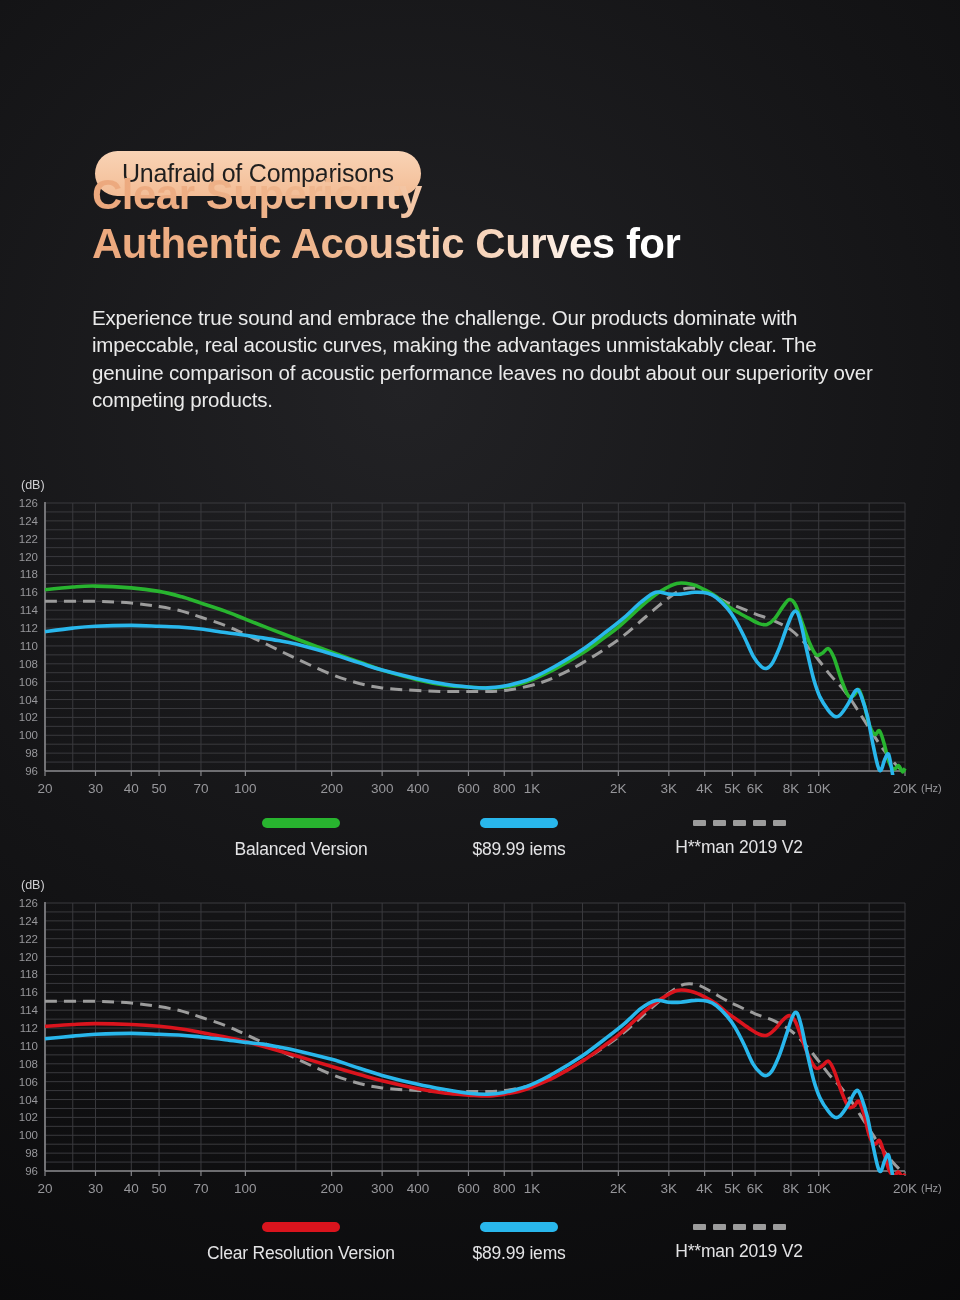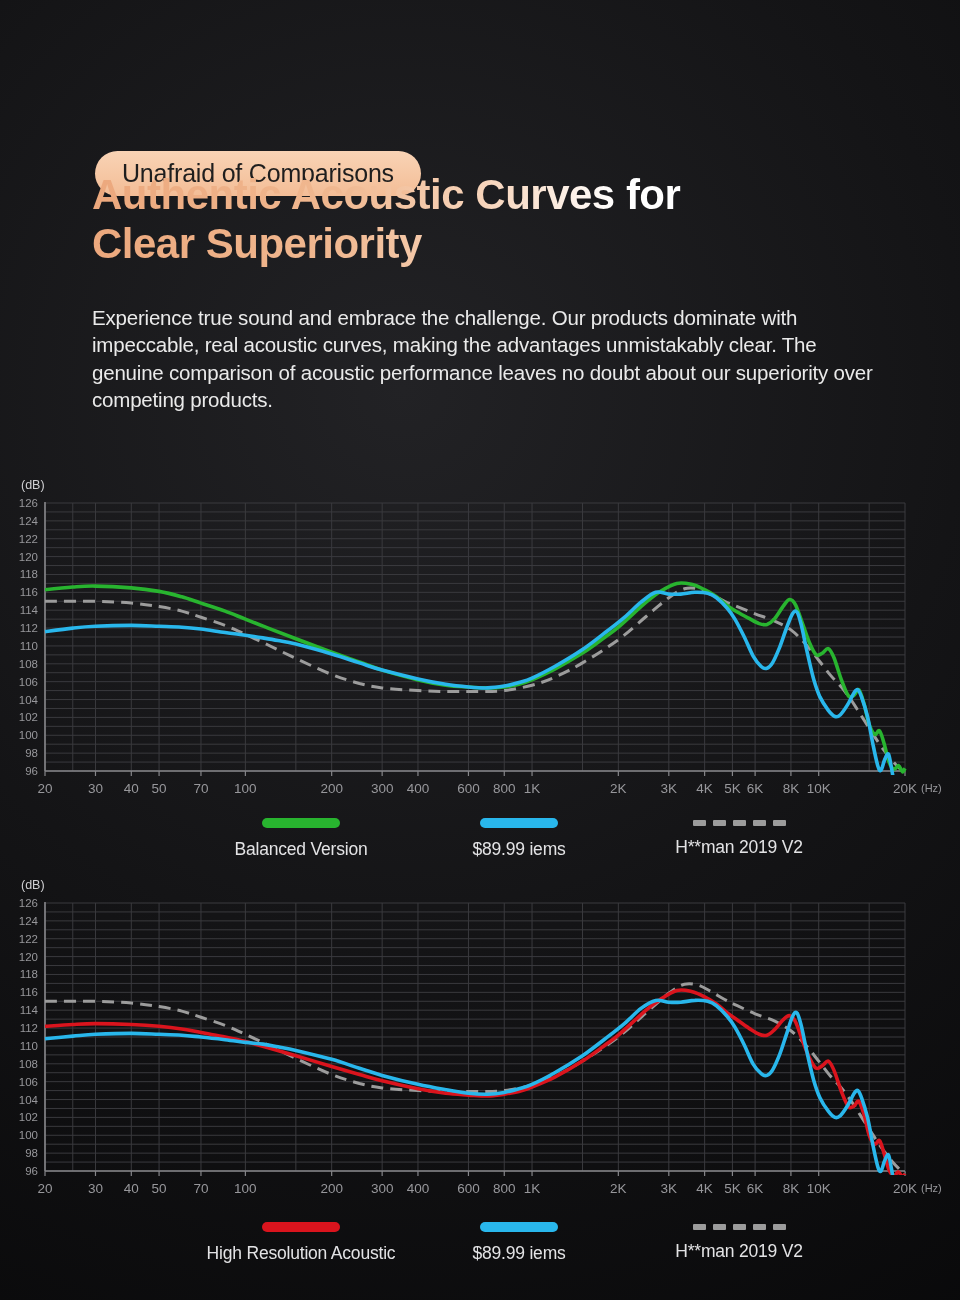--- a/index.html
+++ b/index.html
@@ -27,22 +27,22 @@
   .legend-label{display:block;margin-top:11px;font-size:17.5px;color:#e3e3e5;letter-spacing:-0.2px;}
   svg text{font-family:"Liberation Sans",sans-serif;}
 </style>
 </head>
 <body>
 
 <div class="page">
   <div class="badge">Unafraid of Comparisons</div>
 
   <h1 class="title">
+      <span style="display:block">Clear Superiority</span>
       <span style="display:block">Authentic Acoustic Curves for</span>
-      <span style="display:block">Clear Superiority</span>
     </h1>
 
   <p class="intro">Experience true sound and embrace the challenge. Our products dominate with impeccable, real acoustic curves, making the advantages unmistakably clear. The genuine comparison of acoustic performance leaves no doubt about our superiority over competing products.</p>
 
   <div class="chart c1"><svg width="960" height="336" viewBox="0 0 960 336">
         <g>
           <line x1="45" x2="905" y1="299" y2="299" stroke="#3a3a3e" stroke-width="1"></line>
           <line x1="45" x2="905" y1="290.06666666666666" y2="290.06666666666666" stroke="#3a3a3e" stroke-width="1"></line>
           <line x1="45" x2="905" y1="281.1333333333333" y2="281.1333333333333" stroke="#3a3a3e" stroke-width="1"></line>
           <line x1="45" x2="905" y1="272.2" y2="272.2" stroke="#3a3a3e" stroke-width="1"></line>
@@ -319,21 +319,21 @@
         </clipPath>
         <g clip-path="url(#clip1)" fill="none" stroke-linejoin="round">
           <path d="M45.0 129.3C53.4 129.3 81.1 129.0 95.5 129.3C109.9 129.6 120.7 130.2 131.3 131.1C141.9 131.9 150.7 133.3 159.1 134.6C167.5 136.0 174.8 137.3 181.8 139.1C188.8 140.9 193.7 143.0 201.0 145.3C208.2 147.7 217.7 150.6 225.1 153.4C232.5 156.2 238.2 159.0 245.4 162.3C252.5 165.6 259.7 169.0 268.1 173.0C276.5 177.1 285.3 181.5 295.9 186.4C306.5 191.4 321.1 198.4 331.7 202.5C342.3 206.7 351.0 209.2 359.4 211.5C367.9 213.7 372.4 214.7 382.1 215.9C391.9 217.1 407.4 218.0 418.0 218.6C428.6 219.2 437.3 219.3 445.7 219.5C454.2 219.6 461.5 219.5 468.4 219.5C475.4 219.5 481.7 219.6 487.6 219.5C493.6 219.3 496.9 219.6 504.3 218.6C511.7 217.6 523.6 215.6 532.0 213.2C540.5 210.9 546.3 208.3 554.7 204.3C563.1 200.3 571.9 195.7 582.5 189.1C593.1 182.6 607.7 173.0 618.3 165.0C628.9 157.0 637.7 148.2 646.1 140.9C654.5 133.6 662.4 126.0 668.8 121.2C675.2 116.5 679.5 113.6 684.4 112.3C689.3 111.0 693.9 112.0 698.2 113.2C702.6 114.4 706.3 117.1 710.7 119.4C715.1 121.8 720.3 125.1 724.7 127.5C729.1 129.9 732.2 131.4 737.3 133.7C742.4 136.1 748.9 139.2 755.1 141.8C761.3 144.3 768.3 146.1 774.3 148.9C780.3 151.7 785.7 154.7 790.9 158.7C796.1 162.8 801.0 168.0 805.6 173.0C810.2 178.1 814.5 183.9 818.7 189.1C822.9 194.3 826.8 199.8 830.6 204.3C834.4 208.8 837.9 211.8 841.4 215.9C844.9 220.1 848.2 224.7 851.4 229.3C854.6 233.9 857.6 239.0 860.6 243.6C863.6 248.2 866.4 252.7 869.2 257.0C872.0 261.3 874.6 265.6 877.2 269.5C879.8 273.4 882.3 277.0 884.8 280.2C887.2 283.5 889.6 286.5 891.9 289.2C894.2 291.9 896.4 294.2 898.6 296.3C900.8 298.4 903.9 300.8 905.0 301.7" stroke="#9c9c9c" stroke-width="3" stroke-dasharray="12 7"></path>
           <path d="M45.0 154.3C49.6 154.0 64.4 152.9 72.8 152.5C81.2 152.0 85.7 151.6 95.5 151.6C105.2 151.6 120.7 152.0 131.3 152.5C141.9 152.9 150.7 153.5 159.1 154.3C167.5 155.0 174.8 155.9 181.8 157.0C188.8 158.0 193.7 159.2 201.0 160.5C208.2 161.9 217.7 163.5 225.1 165.0C232.5 166.5 238.2 167.7 245.4 169.5C252.5 171.3 259.7 173.3 268.1 175.7C276.5 178.1 285.3 180.6 295.9 183.8C306.5 186.9 321.1 191.4 331.7 194.5C342.3 197.6 351.0 200.1 359.4 202.5C367.9 204.9 372.4 206.4 382.1 208.8C391.9 211.2 407.4 214.7 418.0 216.8C428.6 218.9 437.3 220.2 445.7 221.3C454.2 222.3 461.5 222.6 468.4 223.1C475.4 223.5 481.7 224.1 487.6 224.0C493.6 223.8 499.0 222.9 504.3 222.2C509.5 221.4 514.3 220.7 518.9 219.5C523.6 218.3 526.1 217.4 532.0 215.0C538.0 212.6 546.3 209.5 554.7 205.2C563.1 200.9 574.1 194.5 582.5 189.1C590.9 183.8 599.2 177.4 605.2 173.0C611.2 168.7 611.5 169.0 618.3 163.2C625.1 157.4 639.1 144.2 646.1 138.2C653.1 132.2 655.1 130.8 660.2 127.5C665.3 124.2 671.6 119.9 676.8 118.5C682.1 117.2 686.9 118.4 691.5 119.4C696.1 120.5 700.5 122.7 704.6 124.8C708.8 126.9 712.7 129.3 716.5 131.9C720.3 134.6 723.9 138.2 727.3 140.9C730.8 143.6 733.7 145.5 737.3 148.0C740.9 150.6 745.1 153.7 748.7 156.1C752.4 158.4 756.1 161.1 759.2 162.3C762.2 163.5 764.5 164.0 767.0 163.2C769.5 162.5 771.6 160.4 774.3 157.9C777.0 155.3 780.4 150.4 782.9 148.0C785.4 145.6 787.3 143.3 789.4 143.6C791.5 143.9 793.3 145.5 795.5 149.8C797.7 154.1 800.4 163.4 802.8 169.5C805.2 175.6 807.4 182.0 809.7 186.4C811.9 190.9 814.1 195.1 816.2 196.3C818.3 197.5 820.4 194.8 822.4 193.6C824.4 192.4 826.4 188.4 828.3 189.1C830.2 189.9 831.7 193.0 833.9 198.1C836.1 203.1 839.0 213.4 841.4 219.5C843.8 225.6 846.3 232.3 848.5 234.7C850.6 237.1 852.5 234.7 854.2 233.8C855.9 232.9 857.2 227.8 858.8 229.3C860.5 230.8 862.4 237.1 864.1 242.7C865.8 248.4 867.4 258.4 869.2 263.3C871.0 268.2 873.1 271.3 874.9 272.2C876.6 273.1 878.0 267.1 879.5 268.6C881.1 270.1 882.4 276.2 884.0 281.1C885.6 286.0 887.4 294.4 889.1 298.1C890.7 301.8 892.4 303.2 893.9 303.5C895.5 303.8 897.2 299.6 898.6 299.9C900.0 300.2 901.4 305.0 902.5 305.3C903.5 305.6 904.6 302.3 905.0 301.7" stroke="#da141d" stroke-width="3.6"></path>
           <path d="M45.0 166.8C49.6 166.3 64.4 164.9 72.8 164.1C81.2 163.4 85.7 162.8 95.5 162.3C105.2 161.9 120.7 161.4 131.3 161.4C141.9 161.4 150.7 162.0 159.1 162.3C167.5 162.6 174.8 162.8 181.8 163.2C188.8 163.7 193.7 164.3 201.0 165.0C208.2 165.7 217.7 166.8 225.1 167.7C232.5 168.6 239.1 169.6 245.4 170.4C251.6 171.1 257.3 171.4 262.8 172.1C268.2 172.9 272.5 173.8 278.0 174.8C283.5 175.9 286.9 176.3 295.9 178.4C304.8 180.5 321.1 184.4 331.7 187.3C342.3 190.3 351.0 193.6 359.4 196.3C367.9 198.9 372.4 200.7 382.1 203.4C391.9 206.1 407.4 210.0 418.0 212.3C428.6 214.7 437.3 216.2 445.7 217.7C454.2 219.2 461.5 220.5 468.4 221.3C475.4 222.0 481.7 222.3 487.6 222.2C493.6 222.0 499.0 221.3 504.3 220.4C509.5 219.5 514.3 218.2 518.9 216.8C523.6 215.5 526.1 215.0 532.0 212.3C538.0 209.7 546.3 205.5 554.7 200.7C563.1 196.0 574.1 189.4 582.5 183.8C590.9 178.1 598.2 172.1 605.2 166.8C612.2 161.4 618.4 156.7 624.4 151.6C630.4 146.5 635.8 140.3 641.0 136.4C646.2 132.5 651.1 129.4 655.7 128.4C660.3 127.3 664.6 129.9 668.8 130.2C673.0 130.5 676.3 130.5 680.7 130.2C685.0 129.9 690.4 128.5 694.9 128.4C699.4 128.2 704.1 128.4 707.7 129.3C711.3 130.2 713.2 131.2 716.5 133.7C719.8 136.3 724.3 140.9 727.3 144.5C730.4 148.0 732.1 150.4 734.9 155.2C737.7 159.9 741.3 166.9 744.3 173.0C747.3 179.1 750.2 187.0 753.0 191.8C755.8 196.6 758.9 199.7 761.2 201.6C763.5 203.6 765.1 204.0 767.0 203.4C768.9 202.8 770.4 201.5 772.5 198.1C774.6 194.6 777.2 188.7 779.5 182.9C781.8 177.1 784.0 169.6 786.2 163.2C788.3 156.8 790.7 148.2 792.5 144.5C794.3 140.7 795.5 139.2 797.0 140.9C798.5 142.5 799.7 147.7 801.4 154.3C803.0 160.8 804.9 171.3 807.0 180.2C809.0 189.1 811.5 200.3 813.6 207.9C815.8 215.5 817.5 220.5 819.9 225.7C822.4 231.0 825.8 235.9 828.3 239.1C830.8 242.4 833.0 244.7 835.0 245.4C837.0 246.1 838.3 245.5 840.4 243.6C842.4 241.7 845.2 237.5 847.5 233.8C849.8 230.1 852.5 223.8 854.2 221.3C855.9 218.7 856.7 217.9 857.9 218.6C859.1 219.3 859.9 221.3 861.5 225.7C863.1 230.2 865.5 237.2 867.5 245.4C869.5 253.6 871.5 266.5 873.3 274.9C875.0 283.2 876.7 291.4 878.0 295.4C879.3 299.4 879.9 300.2 881.1 299.0C882.2 297.8 883.5 291.0 884.8 288.3C886.0 285.6 887.3 281.7 888.4 282.9C889.4 284.1 890.3 290.7 891.2 295.4C892.1 300.2 893.5 308.8 893.9 311.5" stroke="#29b7ec" stroke-width="3.6"></path>
         </g>
       </svg></div>
   <div class="legend l2">
       <div class="legend-item" style="left: 165px;">
         <div class="swatch-solid" style="background: rgb(218, 20, 29);"></div>
-        <span class="legend-label">High Resolution Acoustic</span>
+        <span class="legend-label">Clear Resolution Version</span>
       </div>
       <div class="legend-item" style="left: 383px;">
         <div class="swatch-solid" style="background: rgb(41, 183, 236);"></div>
         <span class="legend-label">$89.99 iems</span>
       </div>
       <div class="legend-item" style="left: 603px;">
         <div class="swatch-dashed">
           <i style="background: rgb(156, 156, 156);"></i>
           <i style="background: rgb(156, 156, 156);"></i>
           <i style="background: rgb(156, 156, 156);"></i>

